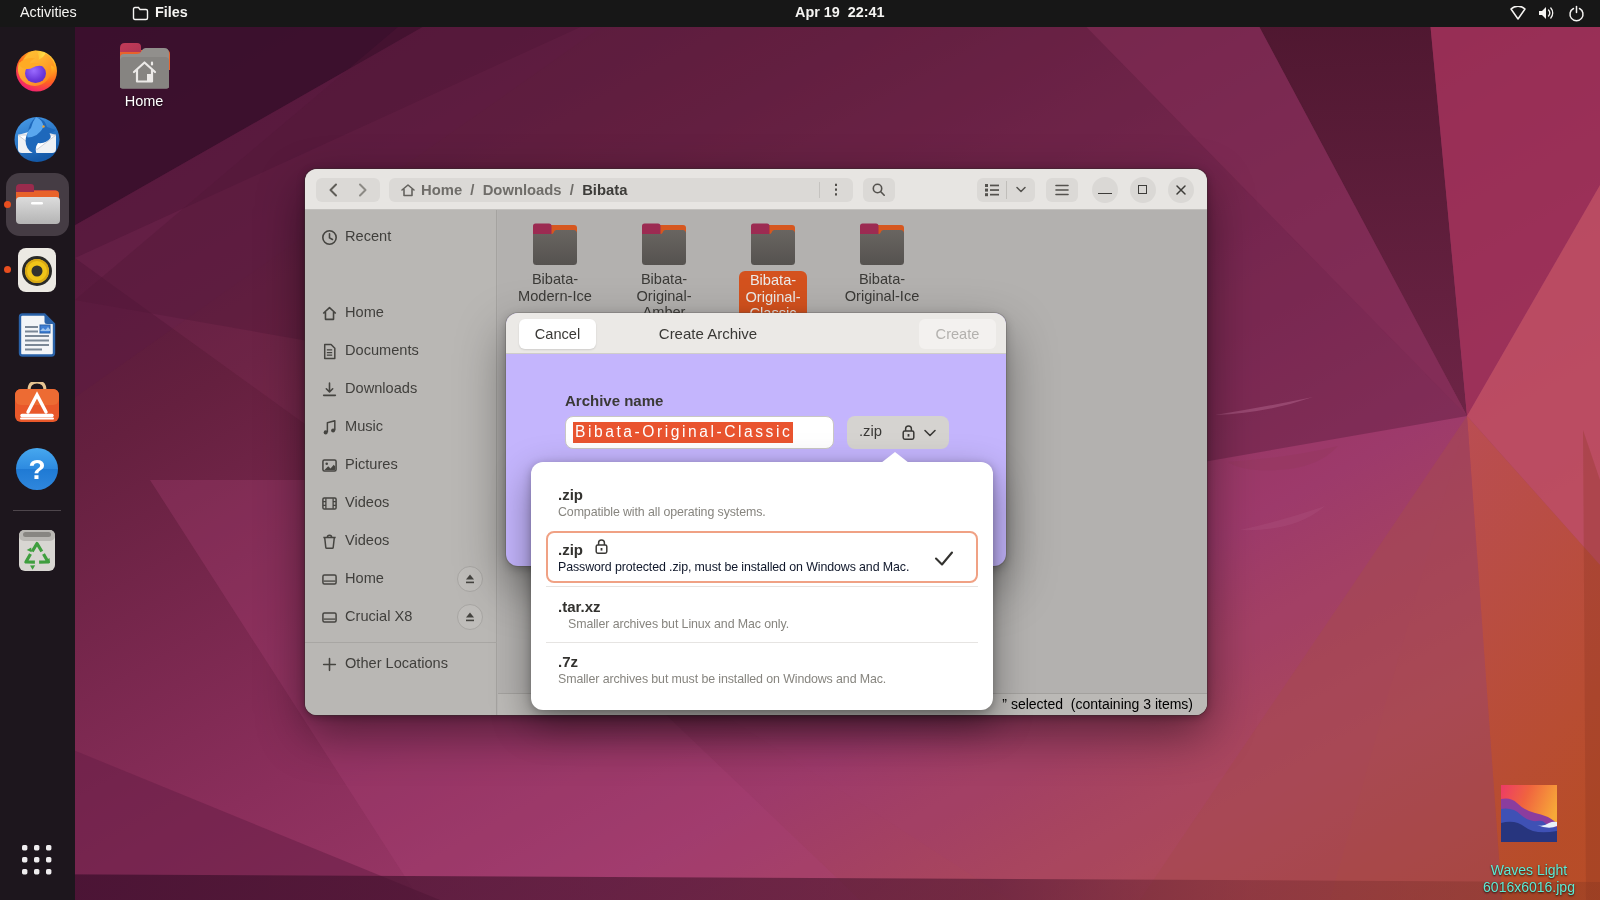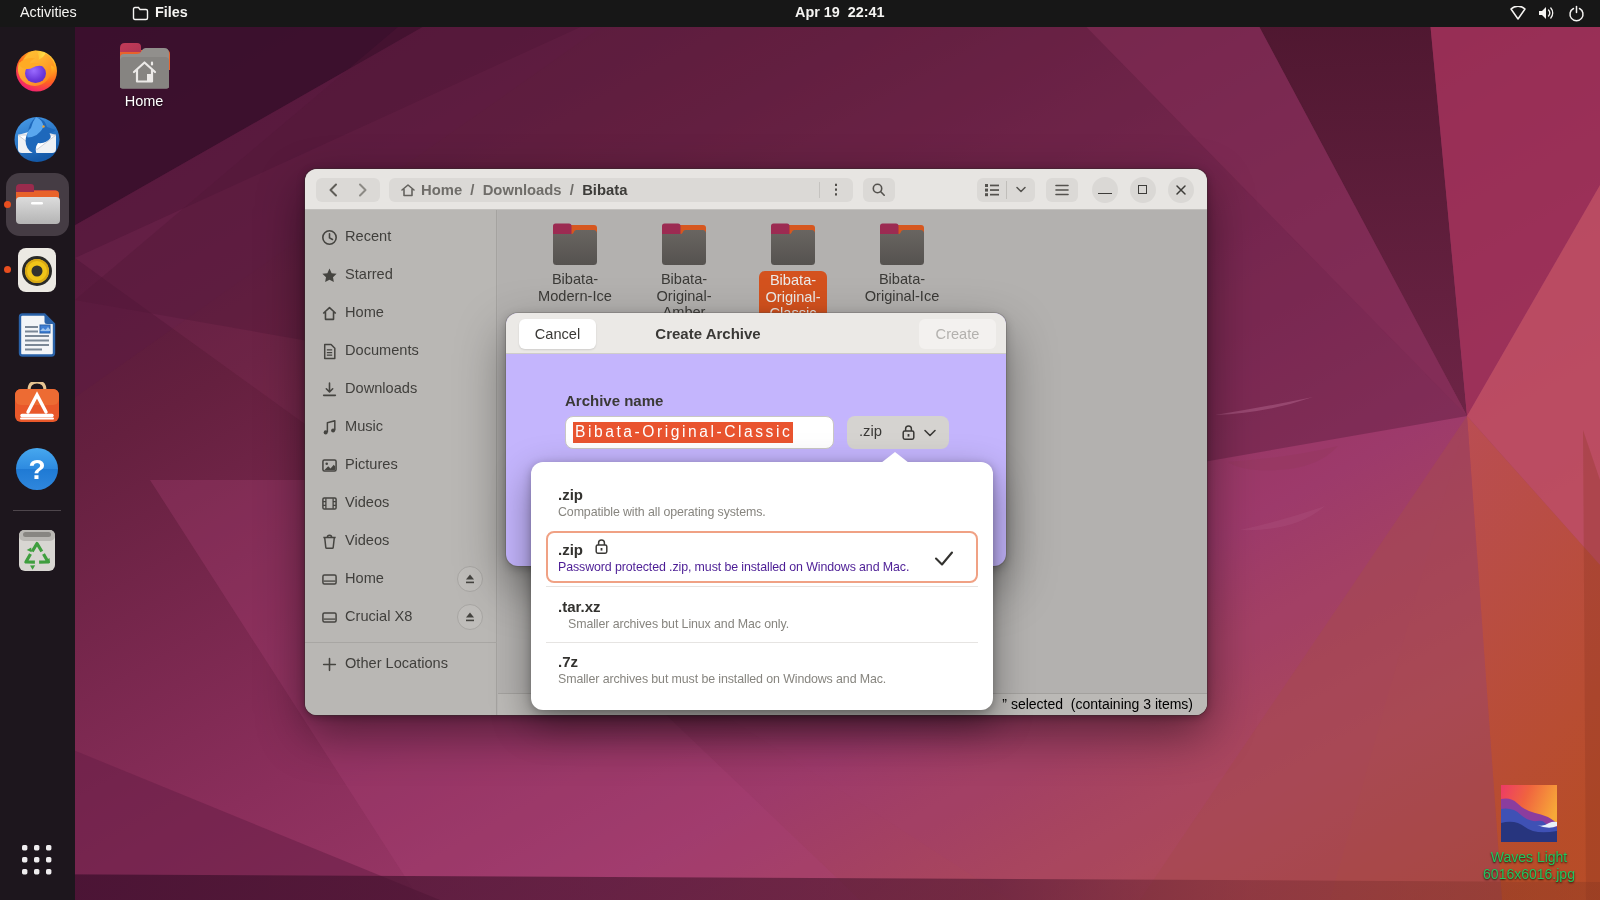--- a/index.html
+++ b/index.html
@@ -2,21 +2,21 @@
 <html><head>
 <meta charset="utf-8">
 <style>
   * { margin:0; padding:0; box-sizing:border-box; }
   html,body { width:1600px; height:900px; overflow:hidden; font-family:"Liberation Sans", sans-serif; }
   #stage { position:relative; width:1600px; height:900px; overflow:hidden; background:#7a2b55; }
   .abs { position:absolute; }
   .sbrow { position:absolute; left:0; width:192px; height:30px; }
   .sbrow svg { position:absolute; left:16px; top:3px; width:17px; height:17px; }
   .sbrow span { position:absolute; left:40px; top:2px; }
-  .fold { position:absolute; top:13px; width:86px; text-align:center;margin-left:20px; }
+  .fold { position:absolute; top:13px; width:86px; text-align:center; }
   .fico { width:46px; height:44px; display:block; margin:0 auto; }
   .flab { margin-top:4px; font-size:14.6px; line-height:16.5px; color:#3b3a37; }
   .flab.sel { background:#d4521e; color:#eceae8; border-radius:6px; margin-left:9px; margin-right:9px; padding:1px 0 2px; }
 </style>
 </head>
 <body>
 <div id="stage">
 
   <svg width="0" height="0" style="position:absolute">
     <defs>
@@ -119,21 +119,21 @@
             <stop offset="0.45" stop-color="#f0633f"></stop>
             <stop offset="1" stop-color="#f7a938"></stop>
         </linearGradient>
       </defs>
       <rect width="56" height="57" fill="url(#wv1)"></rect>
       <path d="M0,14 q10,-2 16,4 q8,8 18,10 q12,2 22,10 v19 h-56 z" fill="#8b3d9e"></path>
       <path d="M0,24 q12,-2 20,6 q8,7 16,6 q6,-1 8,2 q5,5 12,4 v15 h-56 z" fill="#3f51b5"></path>
       <path d="M36,40 q6,2 12,-2 q4,-2 8,-1 v4 q-8,4 -20,-1z" fill="#e8f2fa"></path>
       <path d="M0,38 q14,-4 24,4 q10,8 32,4 v11 h-56 z" fill="#27357e"></path>
     </svg>
-    <div style="margin-top:7px;color:#22c55e;font-size:14px;line-height:17px;text-shadow:0 1px 2px rgba(0,0,0,0.85)">Waves Light<br>6016x6016.jpg</div>
+    <div style="margin-top:20px;color:#5eead4;font-size:14px;line-height:17px;text-shadow:0 1px 2px rgba(0,0,0,0.85)">Waves Light<br>6016x6016.jpg</div>
   </div>
 
   <div class="abs" id="win" style="left:305px;top:169px;width:902px;height:546px;z-index:10;border-radius:12px;background:#b5b3b1;box-shadow:0 0 0 1px rgba(50,45,42,0.4), 0 18px 48px rgba(0,0,0,0.45), 0 2px 8px rgba(0,0,0,0.3)">
 
     <div class="abs" style="left:0;top:0;width:902px;height:41px;background:#e7e5e2;border-radius:12px 12px 0 0;border-bottom:1px solid #c2c0bd"></div>
 
     <div class="abs" style="left:11px;top:9px;width:64px;height:24px;background:#dbd9d6;border-radius:6px"></div>
     <svg class="abs" style="left:11px;top:9px" width="64" height="24" viewBox="0 0 64 24">
       <path d="M20,6.5 l-5.5,5.5 5.5,5.5" stroke="#5f5d58" stroke-width="2" fill="none" stroke-linecap="round" stroke-linejoin="round"></path>
       <path d="M44,6.5 l5.5,5.5 -5.5,5.5" stroke="#8c8a85" stroke-width="2" fill="none" stroke-linecap="round" stroke-linejoin="round"></path>
@@ -188,26 +188,20 @@
     </svg>
 
     <div class="abs" style="left:0;top:41px;width:192px;height:505px;background:#b9b7b4;border-radius:0 0 0 12px;border-right:1px solid #a5a3a0"></div>
     <div id="sb" class="abs" style="left:0;top:41px;width:192px;height:505px;font-size:14.6px;color:#403f3c">
       <div class="sbrow" style="top:16px">
           <svg viewBox="0 0 16 16">
             <circle cx="8" cy="8" r="6.3" stroke="#454440" stroke-width="1.5" fill="none"></circle>
             <path d="M8,4.5 v3.8 l2.8,1.6" stroke="#454440" stroke-width="1.5" fill="none" stroke-linecap="round"></path>
           </svg>
           <span>Recent</span>
-        </div>
-      <div class="sbrow" style="top:54px">
-          <svg viewBox="0 0 16 16">
-            <path d="M8,1.5 l2,4.3 4.7,0.6 -3.4,3.2 0.8,4.6 -4.1,-2.2 -4.1,2.2 0.8,-4.6 -3.4,-3.2 4.7,-0.6 z" fill="#454440"></path>
-          </svg>
-          <span>Starred</span>
         </div>
       <div class="sbrow" style="top:92px">
           <svg viewBox="0 0 16 16">
             <path d="M2.5,7.5 l5.5,-5 5.5,5 M4.2,6.8 v6.7 h7.6 v-6.7" stroke="#454440" stroke-width="1.5" fill="none" stroke-linejoin="round" stroke-linecap="round"></path>
           </svg>
           <span>Home</span>
         </div>
       <div class="sbrow" style="top:130px">
           <svg viewBox="0 0 16 16">
             <path d="M3.5,1.5 h6 l3.5,3.5 v9.5 h-9.5 z" stroke="#454440" stroke-width="1.4" fill="none" stroke-linejoin="round"></path>
@@ -314,21 +308,21 @@
         </div>
     </div>
 
     <div class="abs" style="left:193px;top:524px;width:709px;height:22px;background:#bbb9b6;border-top:1px solid #a3a19e;border-radius:0 0 12px 0"></div>
     <div class="abs" style="right:14px;top:527px;font-size:14px;color:#000000">” selected&nbsp; (containing 3 items)</div>
   </div>
 
   <div class="abs" id="dialog" style="left:506px;top:313px;width:500px;height:253px;z-index:15;border-radius:12px;background:#c4b5fd;box-shadow:0 0 0 1px rgba(80,75,70,0.25), 0 20px 50px rgba(0,0,0,0.4), 0 3px 10px rgba(0,0,0,0.25)">
     <div class="abs" style="left:0;top:0;width:500px;height:41px;background:#ebe9e6;border-radius:12px 12px 0 0;border-bottom:1px solid #cfcdca"></div>
     <div class="abs" style="left:13px;top:6px;width:77px;height:30px;background:#ffffff;border-radius:6px;box-shadow:0 1px 2px rgba(0,0,0,0.12);text-align:center;line-height:30px;font-size:14.6px;color:#3a3936">Cancel</div>
-    <div class="abs" style="left:0;top:0;width:404px;height:41px;text-align:center;line-height:41px;font-weight:bold;font-size:15px;color:#3a3936">Create Archive</div>
+    <div class="abs" style="left:0;top:0;width:404px;height:41px;text-align:center;line-height:41px;font-weight:normal;font-size:15px;color:#3a3936">Create Archive</div>
     <div class="abs" style="left:413px;top:6px;width:77px;height:30px;background:#f3f1ef;border-radius:6px;text-align:center;line-height:30px;font-size:14.6px;color:#b3b1ae">Create</div>
     <div class="abs" style="left:59px;top:79px;font-size:15px;font-weight:bold;color:#3a3936">Archive name</div>
     <div class="abs" style="left:59px;top:103px;width:269px;height:33px;background:#ffffff;border:1px solid #c9c7c4;border-radius:8px">
       <span style="position:absolute;left:7px;top:5px;background:#e9542f;color:#fefefe;font-size:15.6px;letter-spacing:2.55px;padding:1px 1px 2px 2px;white-space:nowrap">Bibata-Original-Classic</span>
     </div>
     <div class="abs" style="left:341px;top:103px;width:102px;height:33px;background:#d5d3d0;border-radius:8px">
       <span style="position:absolute;left:12px;top:7px;font-size:14.8px;color:#3a3936">.zip</span>
       <svg style="position:absolute;left:54px;top:8px" width="15" height="17" viewBox="0 0 15 17">
         <rect x="2.2" y="7" width="10.6" height="8.2" rx="1.6" stroke="#3a3936" stroke-width="1.5" fill="none"></rect>
         <path d="M4.6,7 v-2.2 a2.9,2.9 0 0 1 5.8,0 v2.2" stroke="#3a3936" stroke-width="1.5" fill="none"></path>
@@ -348,21 +342,21 @@
     <div class="abs" style="left:27px;top:24px;font-size:15px;font-weight:bold;color:#33322f">.zip</div>
     <div class="abs" style="left:27px;top:43px;font-size:12.4px;letter-spacing:-0.1px;color:#87857f">Compatible with all operating systems.</div>
 
     <div class="abs" style="left:15px;top:69px;width:432px;height:52px;border:2px solid #f0a184;border-radius:8px"></div>
     <div class="abs" style="left:27px;top:79px;font-size:15px;font-weight:bold;color:#33322f">.zip</div>
     <svg class="abs" style="left:63px;top:76px" width="15" height="17" viewBox="0 0 15 17">
       <rect x="2.2" y="7" width="10.6" height="8.2" rx="1.6" stroke="#3a3936" stroke-width="1.5" fill="none"></rect>
       <path d="M4.6,7 v-2.2 a2.9,2.9 0 0 1 5.8,0 v2.2" stroke="#3a3936" stroke-width="1.5" fill="none"></path>
       <rect x="6.6" y="10" width="1.8" height="2.6" fill="#3a3936"></rect>
     </svg>
-    <div class="abs" style="left:27px;top:98px;font-size:12.4px;letter-spacing:-0.1px;color:#4c1d95">Password protected .zip, must be installed on Windows and Mac.</div>
+    <div class="abs" style="left:27px;top:98px;font-size:12.4px;letter-spacing:-0.1px;color:#0f172a">Password protected .zip, must be installed on Windows and Mac.</div>
     <svg class="abs" style="left:402px;top:87px" width="22" height="18" viewBox="0 0 22 18">
       <path d="M3,9.5 l6,6 10,-12" stroke="#33322f" stroke-width="2.1" fill="none" stroke-linecap="round" stroke-linejoin="round"></path>
     </svg>
 
     <div class="abs" style="left:15px;top:124px;width:432px;height:1px;background:#e6e4e2"></div>
     <div class="abs" style="left:15px;top:180px;width:432px;height:1px;background:#e6e4e2"></div>
 
     <div class="abs" style="left:27px;top:136px;font-size:15px;font-weight:bold;color:#33322f">.tar.xz</div>
     <div class="abs" style="left:37px;top:155px;font-size:12.4px;letter-spacing:-0.1px;color:#87857f">Smaller archives but Linux and Mac only.</div>
 

